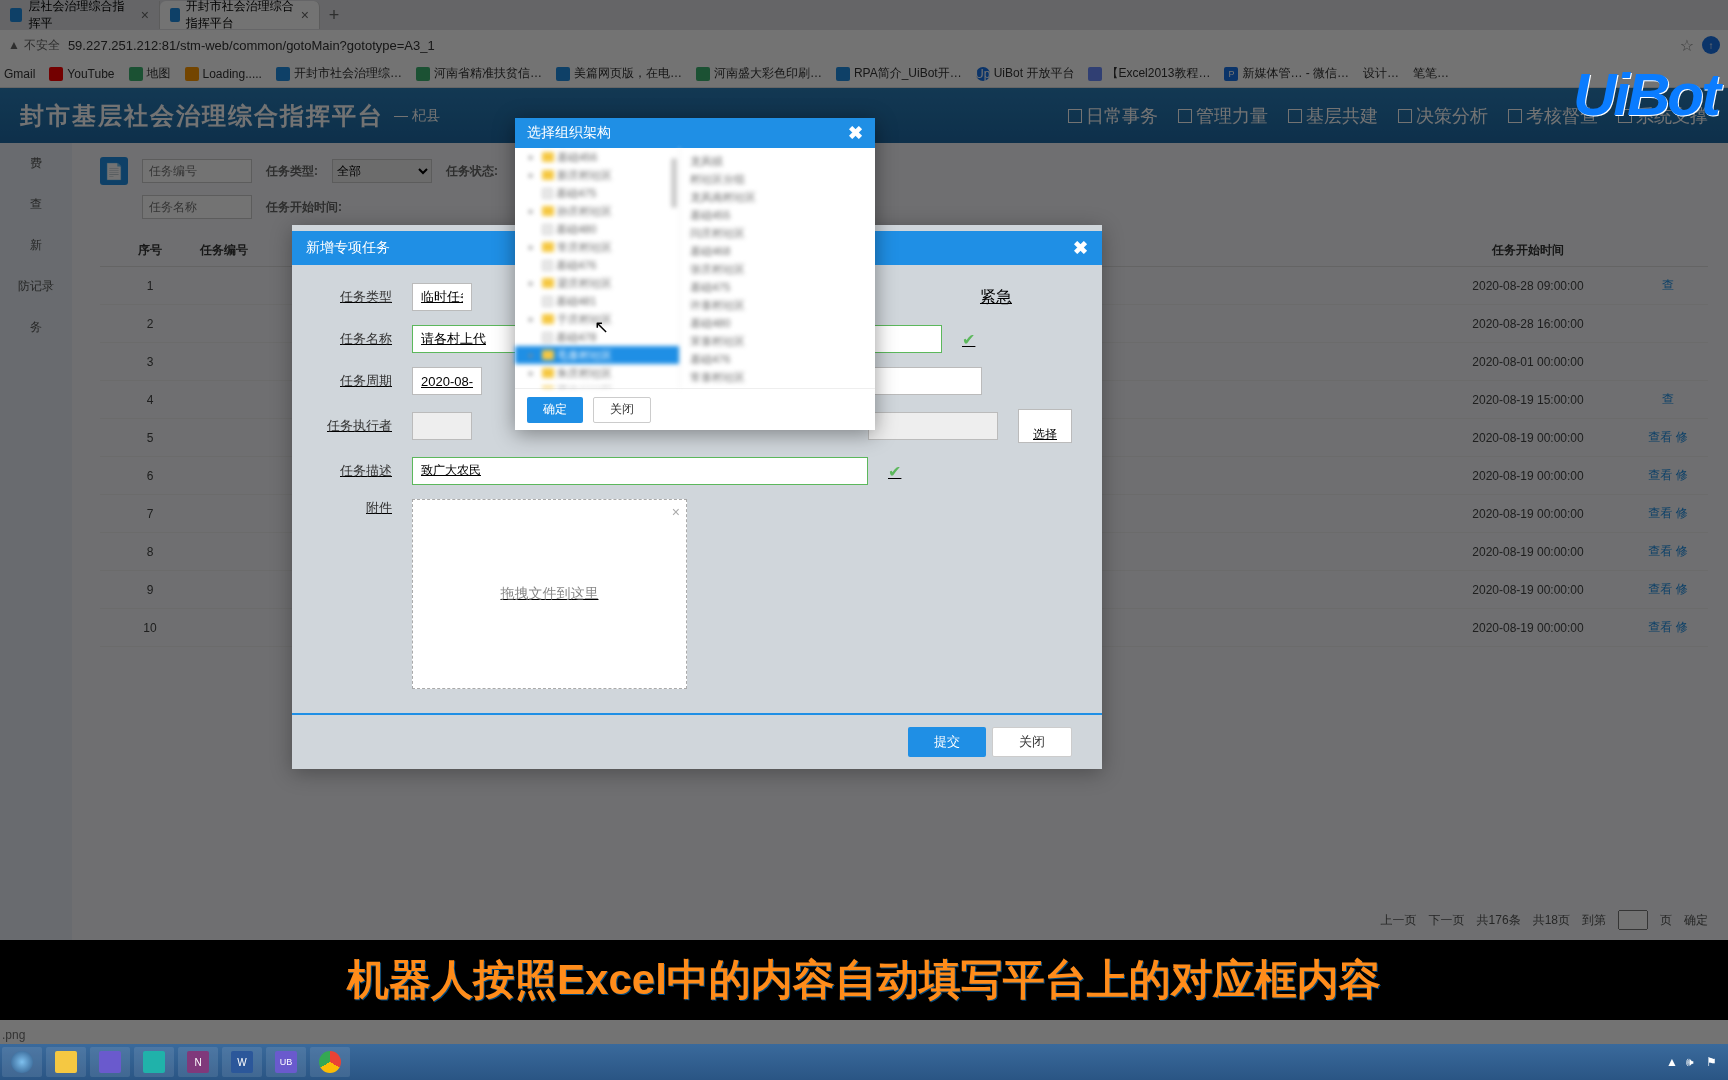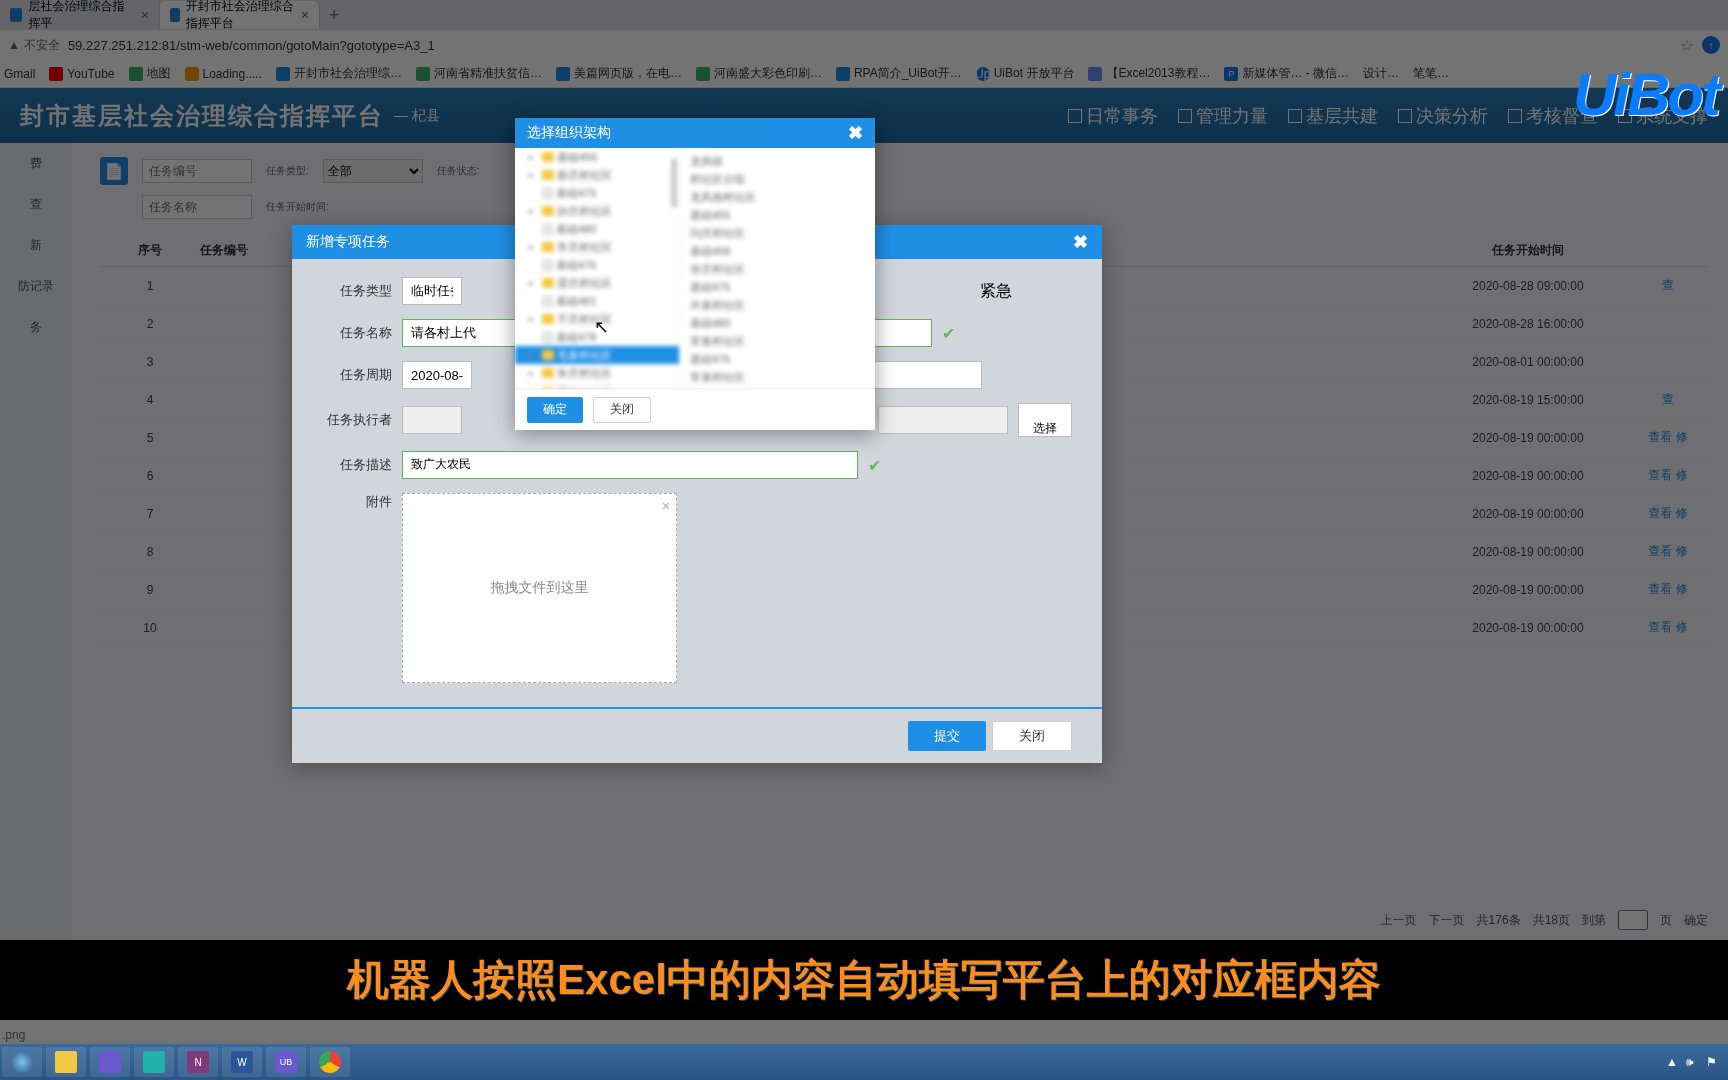--- a/index.html
+++ b/index.html
@@ -46,41 +46,41 @@
 
 
 .uibot-logo { position: absolute; top: 60px; right: 10px; z-index: 60; font-size: 60px; font-weight: 900; font-style: italic; color: #0a7cff; letter-spacing: -3px; text-shadow: 1px 1px 0 #fff; }
 
 
 .content-bg { position: absolute; top: 143px; left: 0; right: 0; bottom: 140px; background: #f5f7fa; z-index: 2; padding: 10px 20px; }
 .sidebar { position: absolute; left: 0; top: 0; bottom: 0; width: 72px; background: #e8eef5; }
 .sidebar-item { padding: 12px 6px; font-size: 12px; color: #555; text-align: center; }
 
 .filter-row { display: flex; align-items: center; gap: 14px; height: 36px; margin-left: 80px; }
-.filter-lbl { font-size: 10px; color: #666; }
+.filter-lbl { font-size: 12px; color: #666; font-weight: bold; }
 .filter-input { height: 24px; border: 1px solid #ccc; padding: 0 6px; font-size: 12px; width: 110px; }
 .filter-select { height: 24px; border: 1px solid #ccc; font-size: 12px; width: 100px; }
 .icon-btn { width: 28px; height: 28px; background: #1f8fe5; color: #fff; display: flex; align-items: center; justify-content: center; border-radius: 3px; }
 
 .data-table { margin-left: 80px; margin-top: 10px; }
 .tbl-head { display: flex; height: 32px; align-items: center; font-size: 12px; font-weight: bold; color: #333; border-bottom: 1px solid #ddd; }
 .tbl-row { display: flex; height: 38px; align-items: center; font-size: 12px; color: #444; border-bottom: 1px solid #eee; }
 .col-idx { width: 100px; text-align: center; }
 .col-code { width: 150px; }
 .col-start { width: 200px; margin-left: auto; text-align: center; }
 .col-act { width: 80px; text-align: center; color: #1f8fe5; }
 
 .pager { position: absolute; bottom: 10px; right: 20px; display: flex; gap: 12px; font-size: 12px; color: #555; align-items: center; }
 
 
 .modal1 { position: absolute; top: 225px; left: 292px; width: 810px; background: #d0d6db; z-index: 35; box-shadow: 0 4px 20px rgba(0,0,0,0.3); }
-.modal1-head { height: 34px; background: #1f8fe5; color: #fff; display: flex; align-items: center; padding: 0 14px; font-size: 14px; }
+.modal1-head { height: 34px; background: #1f8fe5; color: #fff; display: flex; align-items: center; padding: 0 14px; font-size: 14px; margin-top: 6px; }
 .modal1-close { margin-left: auto; cursor: pointer; font-size: 18px; font-weight: bold; }
 .modal1-body { padding: 18px 30px 10px; position: relative; }
-.form-row { display: flex; align-items: center; margin-bottom: 14px; gap: 10px; }
+.form-row { display: flex; align-items: center; margin-bottom: 14px; gap: 20px; text-decoration: underline; }
 .form-lbl { width: 70px; text-align: right; font-size: 13px; color: #333; }
 .form-input { height: 28px; border: 1px solid #bbb; padding: 0 8px; font-size: 13px; background: #fff; flex: 1; }
 .form-input.wide { width: 530px; flex: none; }
 .form-input.green { border-color: #5cb85c; }
 .form-select-btn { height: 28px; border: 1px solid #bbb; background: #fff; padding: 16px 14px; font-size: 12px; }
 .form-textarea { border: 1px solid #5cb85c; height: 28px; padding: 4px 8px; font-size: 12px; background: #fff; width: 456px; resize: none; }
 .check-icon { color: #5cb85c; font-size: 16px; }
 .upload-box { width: 275px; height: 190px; border: 1px dashed #aaa; background: #fff; display: flex; align-items: center; justify-content: center; font-size: 14px; color: #888; position: relative; }
 .upload-x { position: absolute; top: 4px; right: 6px; font-size: 14px; color: #aaa; }
 .modal1-foot { height: 56px; background: #d0d6db; border-top: 2px solid #1f8fe5; display: flex; align-items: center; justify-content: flex-end; gap: 6px; padding: 0 30px; }

